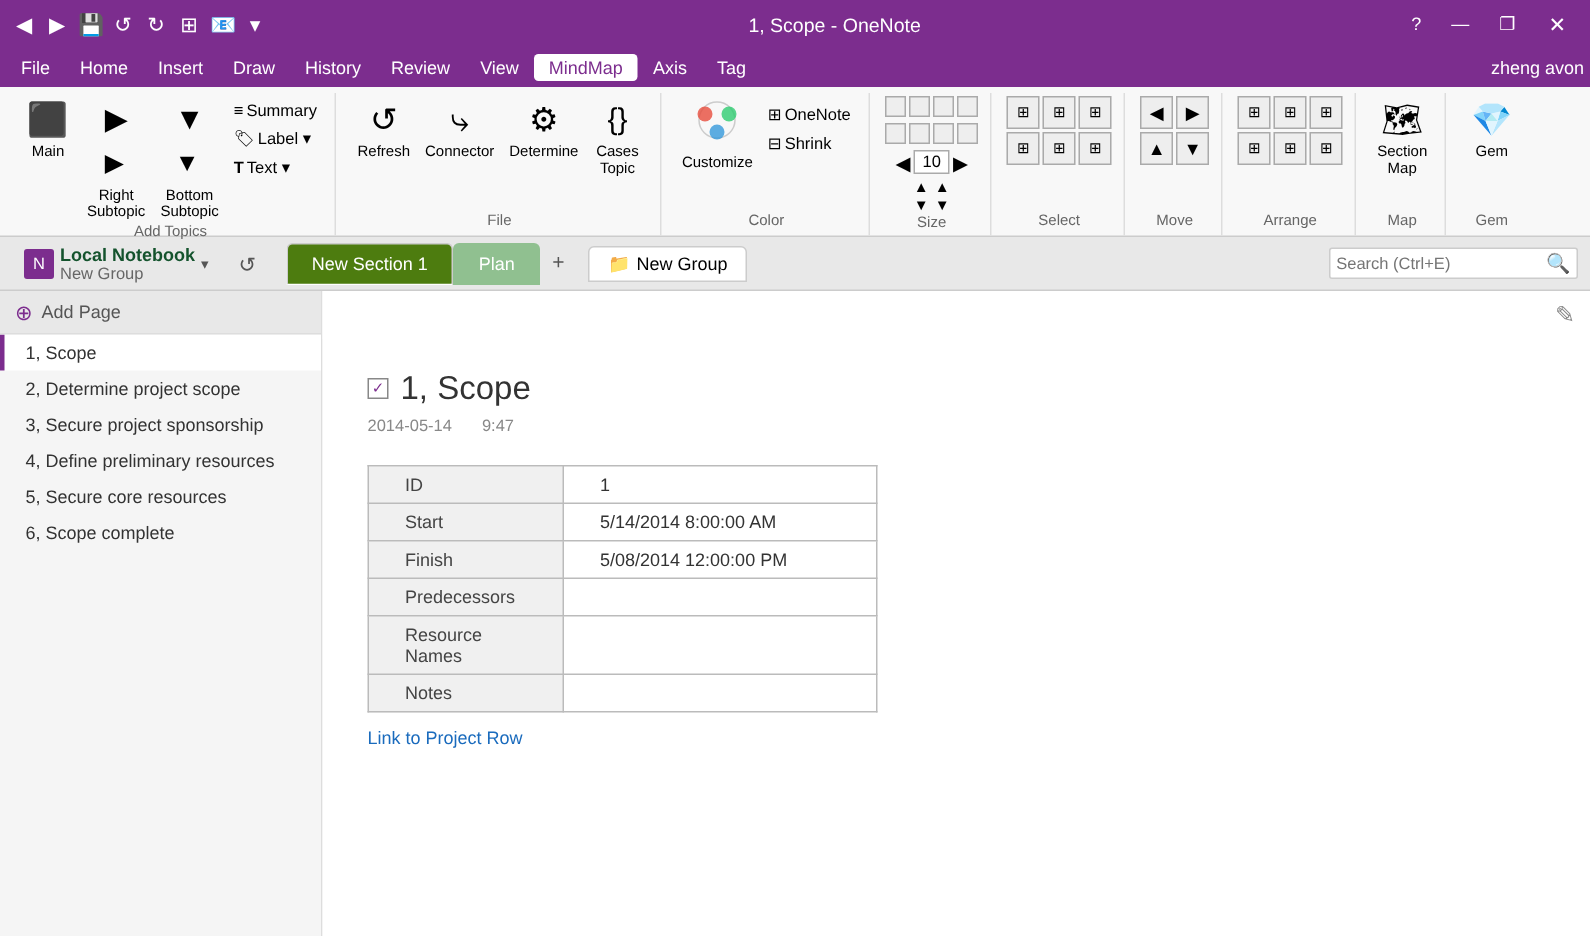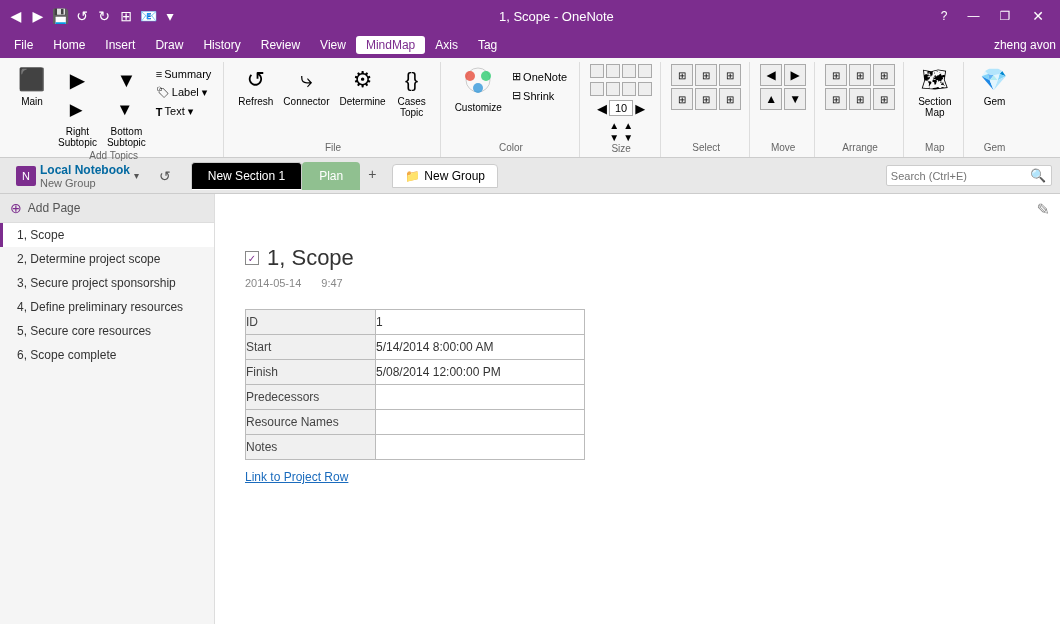--- a/index.html
+++ b/index.html
@@ -101,39 +101,39 @@
     }
     .notebook-selector {
       display: flex;
       align-items: center;
       gap: 4px;
       cursor: pointer;
       padding: 4px 8px;
       border-radius: 3px;
     }
     .notebook-icon { width: 20px; height: 20px; background: #7c2d8e; border-radius: 2px; display: inline-flex; align-items: center; justify-content: center; color: white; font-size: 11px; }
-    .notebook-name { font-size: 12px; font-weight: bold; color: #0369a1; }
+    .notebook-name { font-size: 12px; font-weight: bold; color: #14532d; }
     .notebook-group { font-size: 11px; color: #666; }
     .section-tabs { display: flex; align-items: stretch; margin-left: 8px; }
     .section-tab {
       padding: 6px 16px;
       cursor: pointer;
       font-size: 12px;
       border-radius: 4px 4px 0 0;
       border: 1px solid transparent;
       position: relative;
     }
     .section-tab.active {
       background: white;
       border-color: #ccc;
       border-bottom-color: white;
       color: #333;
       font-weight: 500;
     }
-    .section-tab.green { background: #000000; color: white; }
+    .section-tab.green { background: #4d7c0f; color: white; }
     .section-tab.plan { background: #90c090; color: white; }
     .add-tab { padding: 4px 8px; cursor: pointer; color: #555; font-size: 14px; }
     .new-group-tab {
       display: flex;
       align-items: center;
       gap: 4px;
       padding: 4px 12px;
       background: white;
       border: 1px solid #ccc;
       border-radius: 4px 4px 0 0;
@@ -208,36 +208,36 @@
     .page-date { font-size: 11px; color: #888; margin-bottom: 20px; display: flex; gap: 20px; }
 
     
     .data-table {
       border-collapse: collapse;
       font-size: 12px;
       min-width: 340px;
     }
     .data-table td {
       border: 1px solid #bbb;
-      padding: 5px 0;
+      padding: 5px 24px;
       vertical-align: top;
     }
     .data-table .field-label {
       background: #f0f0f0;
       font-weight: 500;
       color: #444;
       width: 130px;
     }
     .data-table .field-value {
       background: white;
       color: #333;
       min-width: 180px;
     }
     .link-row { margin-top: 10px; }
-    .link-text { color: #1a6bbd; text-decoration: underline; cursor: pointer; font-size: 12px; }
+    .link-text { color: #1a6bbd; cursor: pointer; font-size: 12px; }
 
     
     .page-checkbox { width: 14px; height: 14px; border: 1px solid #888; display: inline-flex; align-items: center; justify-content: center; font-size: 10px; color: #7c2d8e; cursor: pointer; }
 
     
     .undo-btn { cursor: pointer; color: #555; font-size: 14px; padding: 2px 4px; }
   </style>
 </head>
 <body>
 

